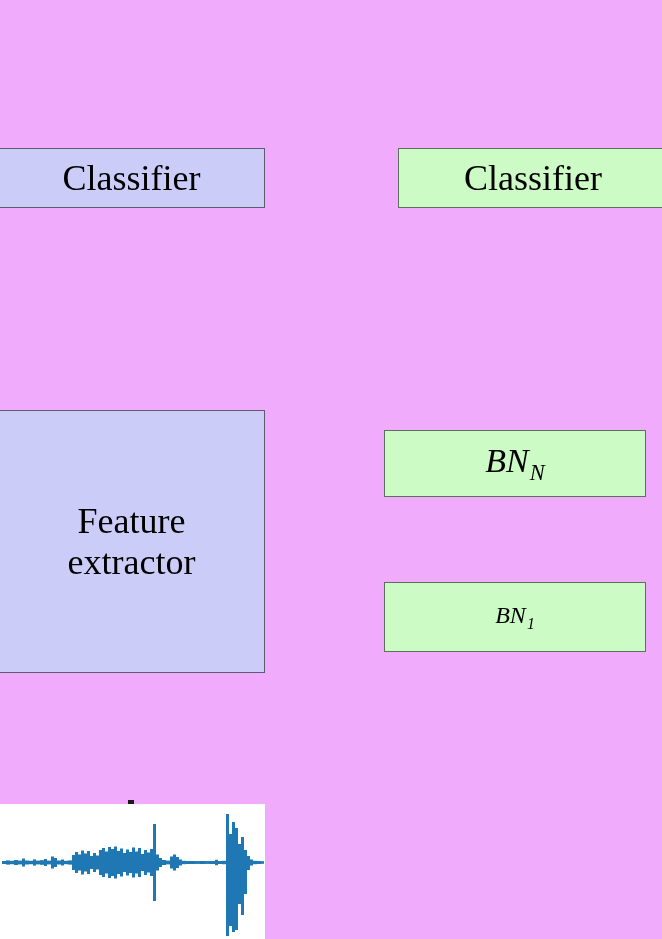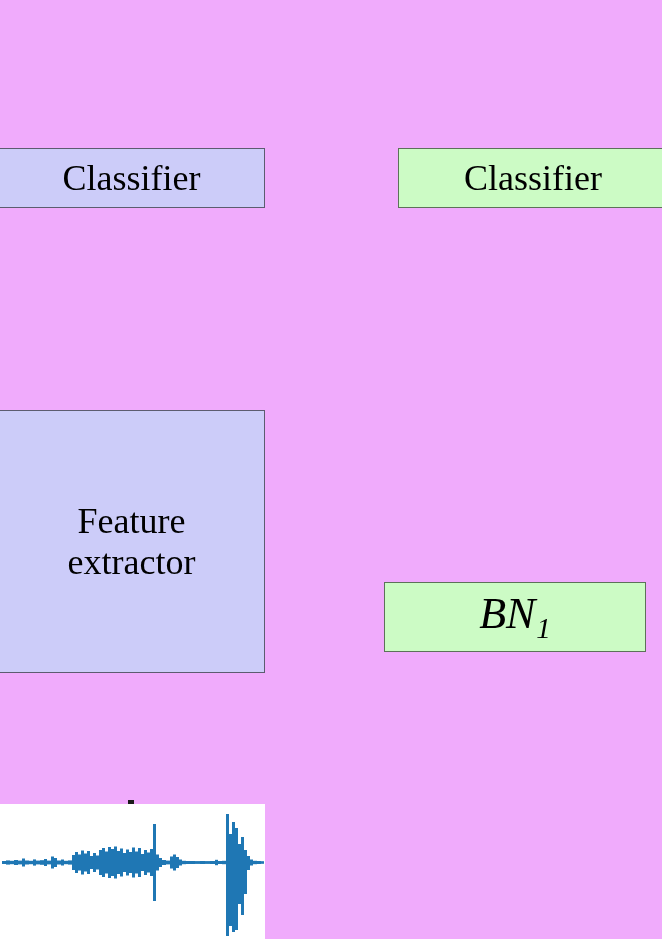--- a/index.html
+++ b/index.html
@@ -67,21 +67,21 @@
     width: 262px;
     height: 67px;
     font-size: 34px;
     font-style: italic;
   }
   #bn-1 {
     left: 384px;
     top: 582px;
     width: 262px;
     height: 70px;
-    font-size: 44px;
+    font-size: 24px;
     font-style: italic;
   }
   .sub {
     font-size: 0.66em;
     vertical-align: sub;
     font-style: italic;
     margin-left: 1px;
   }
 
   
@@ -119,20 +119,23 @@
 
   <div class="node source" id="feature-extractor-source">
     <span>Feature
 extractor</span>
   </div>
 
   <div class="node target" id="classifier-target">
     <span>Classifier</span>
   </div>
 
+  <div class="node target" id="bn-n">
+    <span><span>BN</span><span class="sub">N</span></span>
+  </div>
 
   <div class="node target" id="bn-1">
     <span><span>BN</span><span class="sub">1</span></span>
   </div>
 
   <div id="waveform-tick"></div>
 
   <div id="waveform-panel">
     <svg viewBox="0 0 265 135" preserveAspectRatio="none">
       <g fill="#1f77b4">

